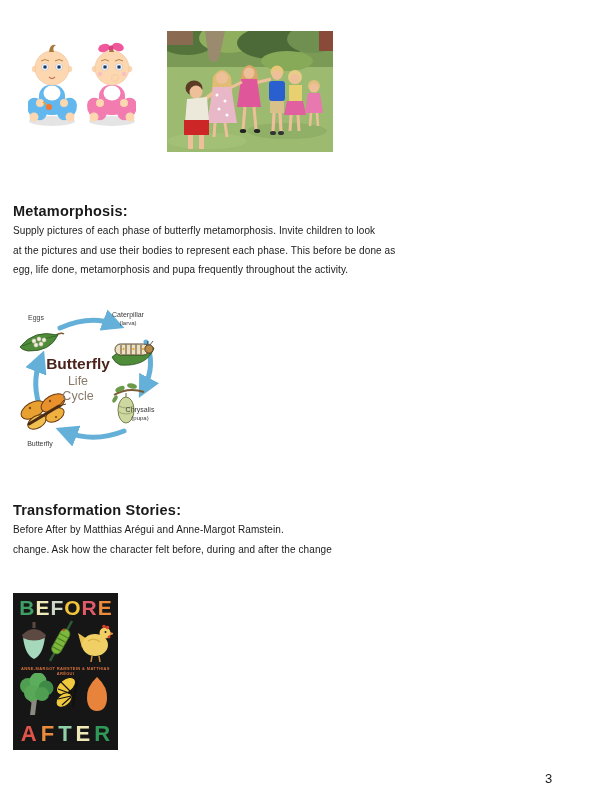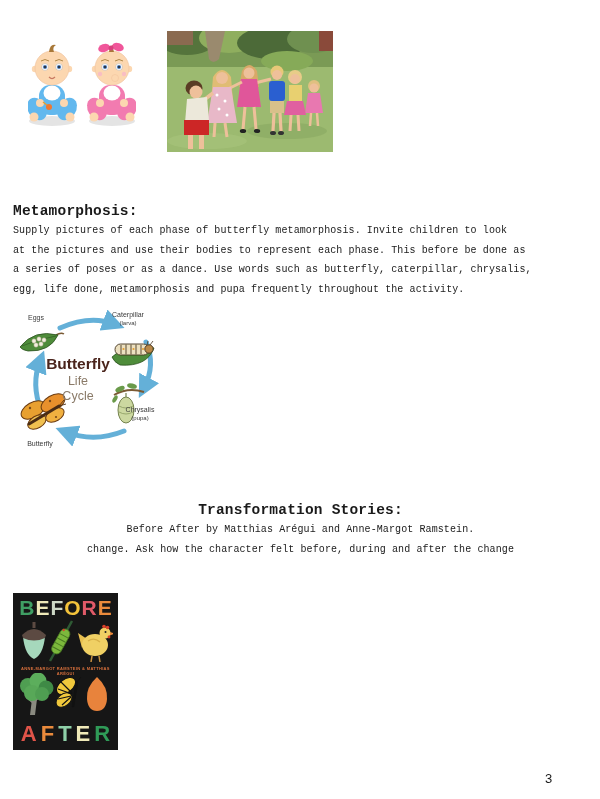--- a/index.html
+++ b/index.html
@@ -1,21 +1,21 @@
 <!DOCTYPE html>
 <html><head>
 <meta charset="utf-8">
 <style>
   html,body { margin:0; padding:0; background:#ffffff; }
   .page {
     position:relative; width:600px; height:799px; background:#ffffff;
     font-family:"Liberation Sans", sans-serif; color:#1a1a1a; overflow:hidden;
   }
   .abs { position:absolute; }
-  .section { position:absolute; left:13px; width:575px;font-family:Liberation Mono, monospace; }
+  .section { position:absolute; left:13px; width:575px; }
   .heading { font-weight:bold; font-size:14.5px; line-height:20px; letter-spacing:0.2px; }
   .bodyline { font-size:10px; line-height:19.5px; white-space:nowrap; letter-spacing:0.1px; }
   .pagenum { position:absolute; left:545px; top:771px; font-size:13px; }
 
   
   .book { position:absolute; left:13px; top:593px; width:105px; height:157px; background:#161616; }
   .b-row { position:absolute; left:0; right:0; display:flex; justify-content:center; line-height:1; font-weight:bold; }
   .b-before { top:4px; gap:1px; font-size:21px; }
   .b-after  { bottom:5px; gap:4px; font-size:22px; }
   .b-art { position:absolute; left:5px; }
@@ -154,21 +154,20 @@
       <rect x="17" y="89" width="25" height="15" fill="#cc2626"></rect>
       <rect x="21" y="104" width="5" height="14" fill="#eec09a"></rect>
       <rect x="32" y="104" width="5" height="14" fill="#eec09a"></rect>
     </g>
   </svg>
 
   <div class="section" style="top:201px;">
     <div class="heading">Metamorphosis:</div>
     <div class="bodyline">Supply pictures of each phase of butterfly metamorphosis. Invite children to look</div>
     <div class="bodyline">at the pictures and use their bodies to represent each phase. This before be done as</div>
-    <div class="bodyline">a series of poses or as a dance. Use words such as butterfly, caterpillar, chrysalis,</div>
     <div class="bodyline">egg, life done, metamorphosis and pupa frequently throughout the activity.</div>
   </div>
 
   <svg class="abs" style="left:14px; top:307px;" width="148" height="142" viewBox="0 0 148 142">
     <defs>
       <marker id="ah" viewBox="0 0 8 8" markerWidth="4.5" markerHeight="4.5" refX="4" refY="4" orient="auto">
         <path d="M0 0 L8 4 L0 8 Z" fill="#64b0d8"></path>
       </marker>
     </defs>
     <g stroke="#64b0d8" stroke-width="5" fill="none" stroke-linecap="round">
@@ -237,21 +236,21 @@
       <text x="126" y="113" font-size="6" text-anchor="middle">(pupa)</text>
       <text x="26" y="139" font-size="7" text-anchor="middle">Butterfly</text>
     </g>
     <g font-family="Liberation Sans, sans-serif" text-anchor="middle">
       <text x="64" y="62" font-size="15.5" font-weight="bold" fill="#4a241c">Butterfly</text>
       <text x="64" y="78" font-size="12.5" fill="#8a7a68">Life</text>
       <text x="64" y="93" font-size="12.5" fill="#8a7a68">Cycle</text>
     </g>
   </svg>
 
-  <div class="section" style="top:500px;text-align:center;">
+  <div class="section" style="top:500px;">
     <div class="heading">Transformation Stories:</div>
     <div class="bodyline">Before After by Matthias Arégui and Anne-Margot Ramstein.</div>
     <div class="bodyline">change. Ask how the character felt before, during and after the change</div>
   </div>
 
   <div class="book">
     <div class="b-row b-before">
         <span style="color: rgb(63, 158, 99);">B</span>
         <span style="color: rgb(239, 233, 184);">E</span>
         <span style="color: rgb(205, 216, 198);">F</span>

